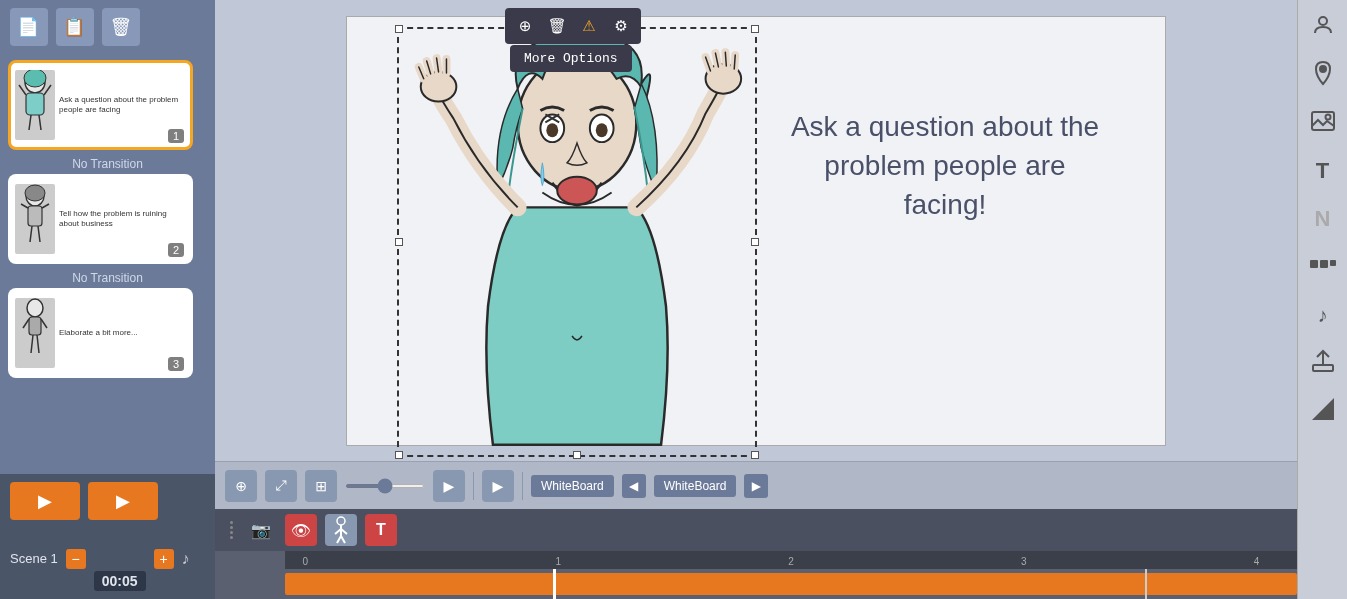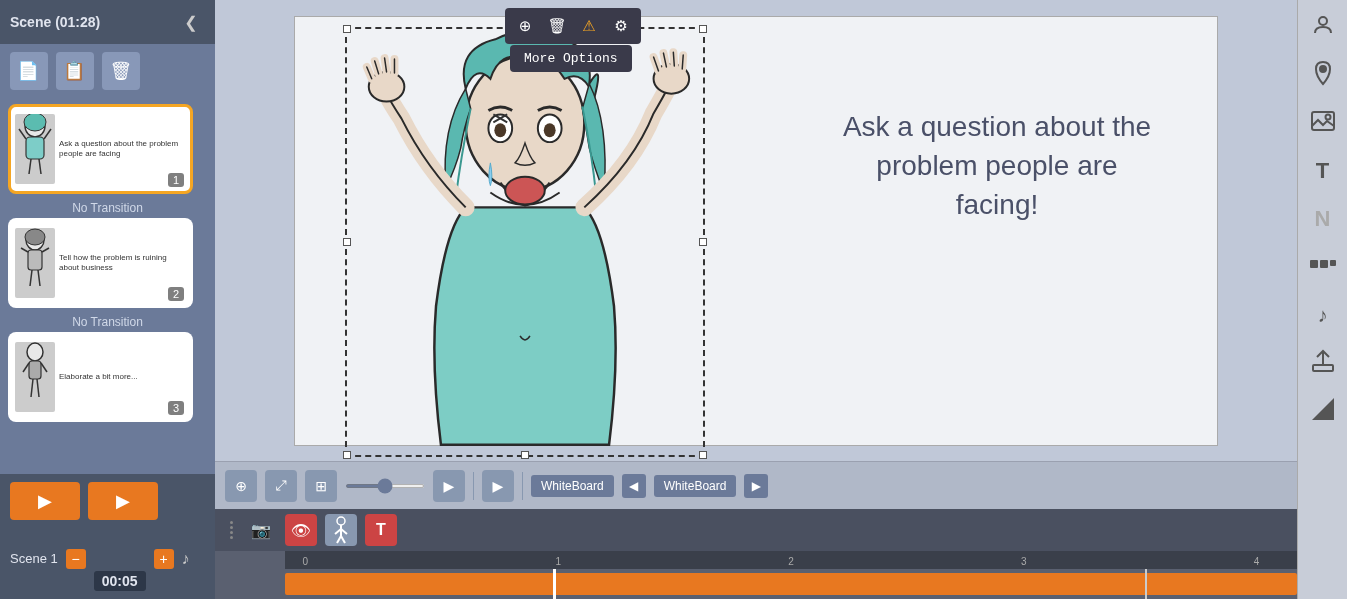--- a/index.html
+++ b/index.html
@@ -189,21 +189,21 @@
     #canvas-area {
       flex: 1;
       position: relative;
       background: #c0c8d8;
       display: flex;
       align-items: center;
       justify-content: center;
     }
 
     #whiteboard {
-      width: 924px;
+      width: 820px;
       height: 430px;
       background: #f0f2f5;
       position: relative;
       border: 1px solid #aaa;
     }
 
     #canvas-toolbar {
       position: absolute;
       top: 8px;
       left: 290px;
@@ -485,24 +485,20 @@
       height: 3px;
       background: #888;
       border-radius: 50%;
     }
   </style>
 </head>
 <body>
 
 <div id="left-panel">
 
-  <div id="scene-header">
-    <span>Scene (01:28)</span>
-    <button class="canvas-tool-icon" style="color:#ccc;font-size:16px;background:transparent;border:none;cursor:pointer;">❮</button>
-  </div>
 
   <div id="scene-toolbar">
     <button class="scene-tool-btn" title="New Blank">
       <span>📄</span>
     </button>
     <button class="scene-tool-btn" title="New Copy">
       <span>📋</span>
     </button>
     <button class="scene-tool-btn" title="Delete">
       <span>🗑</span>

